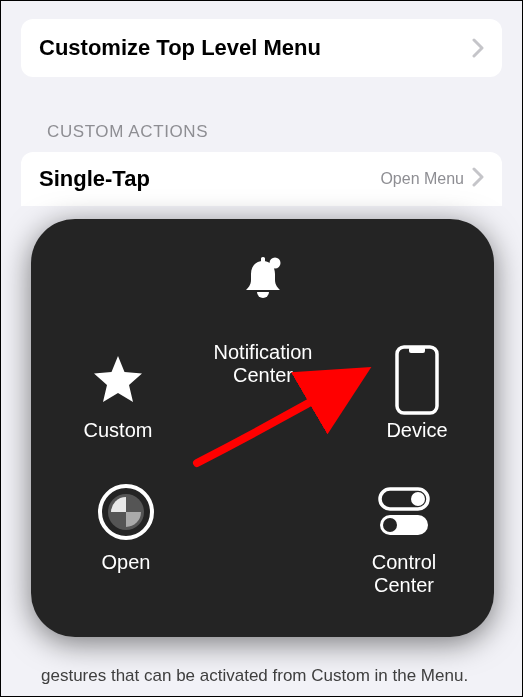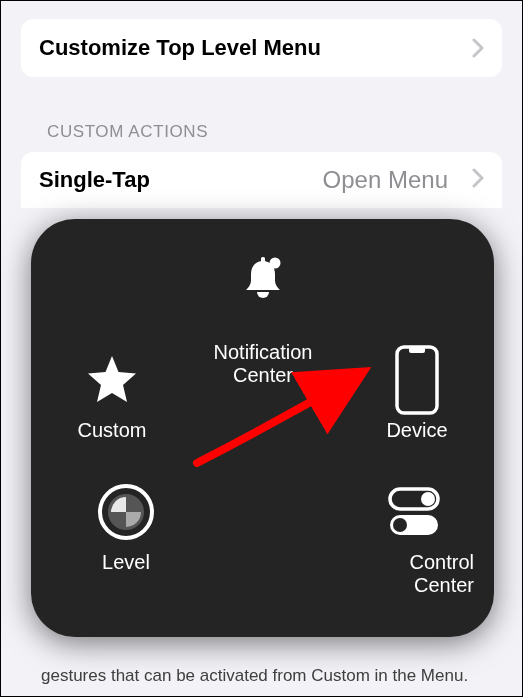--- a/index.html
+++ b/index.html
@@ -43,25 +43,25 @@
       align-items: center;
       justify-content: space-between;
       text-align: center;
     }
     .row .left {
       font-size: 22px;
       font-weight: 600;
       color: #000;
     }
     .row .right {
-      font-size: 24px;
+      font-size: 16px;
       color: #8e8e93;
       display: flex;
       align-items: center;
-      gap: 24px;
+      gap: 8px;
     }
     .footer-text {
       position: absolute;
       bottom: 8px;
       left: 40px;
       right: 40px;
       font-size: 17px;
       color: #404040;
       line-height: 1.35;
     }
@@ -89,27 +89,27 @@
     .at-label {
       font-size: 20px;
       font-weight: 400;
       color: #fff;
       line-height: 1.15;
     }
     .icon-wrap { height: 62px; display: flex; align-items: center; justify-content: center; }
     
     .pos-nc { left: 167px; top: 30px; gap: 30px; }
     
-    .pos-custom { left: 16px; top: 130px; }
+    .pos-custom { left: 22px; top: 130px; }
     
     .pos-device { right: 22px; top: 130px; width: 110px; }
     
     .pos-siri { left: 40px; top: 262px; width: 110px; }
     
-    .pos-cc { right: 20px; top: 262px; width: 120px; text-align: right; }
+    .pos-cc { right: 30px; top: 262px; width: 120px; }
     
     .pos-home { left: 167px; top: 298px; }
     
     .arrow {
       position: absolute;
       left: 188px;
       top: 360px;
       width: 190px;
       height: 110px;
       pointer-events: none;
@@ -181,21 +181,21 @@
 
   <div class="at-item pos-siri">
     <span class="icon-wrap">
       <svg width="58" height="58" viewBox="0 0 58 58">
         <circle cx="29" cy="29" r="26" fill="none" stroke="#fff" stroke-width="4"></circle>
         <circle cx="29" cy="29" r="18" fill="#555"></circle>
         <path d="M14 29 A15 15 0 0 1 29 14 L29 29 Z" fill="#e8e8e8"></path>
         <path d="M29 29 L44 29 A15 15 0 0 1 29 44 Z" fill="#aaa"></path>
       </svg>
     </span>
-    <span class="at-label">Level</span>
+    <span class="at-label">Open</span>
   </div>
 
   <div class="at-item pos-cc">
     <span class="icon-wrap">
       <svg width="60" height="58" viewBox="0 0 60 58">
         <rect x="6" y="6" width="48" height="20" rx="10" fill="none" stroke="#fff" stroke-width="3.5"></rect>
         <circle cx="44" cy="16" r="7" fill="#fff"></circle>
         <rect x="6" y="32" width="48" height="20" rx="10" fill="#fff"></rect>
         <circle cx="16" cy="42" r="7" fill="#242424"></circle>
       </svg>

